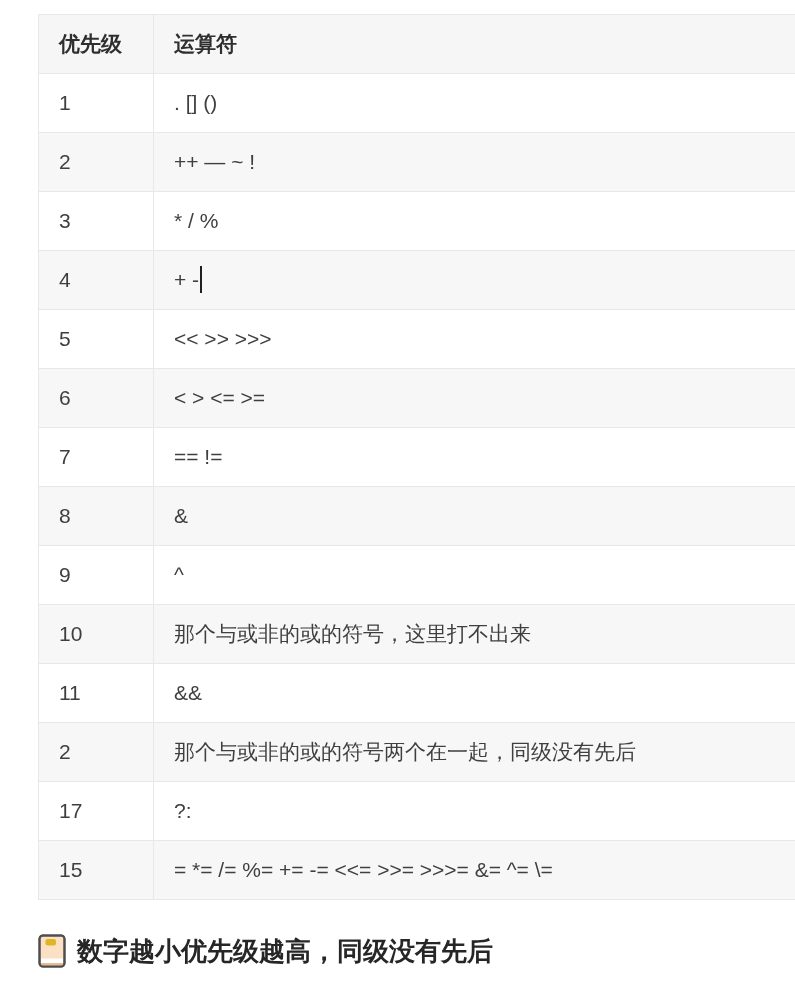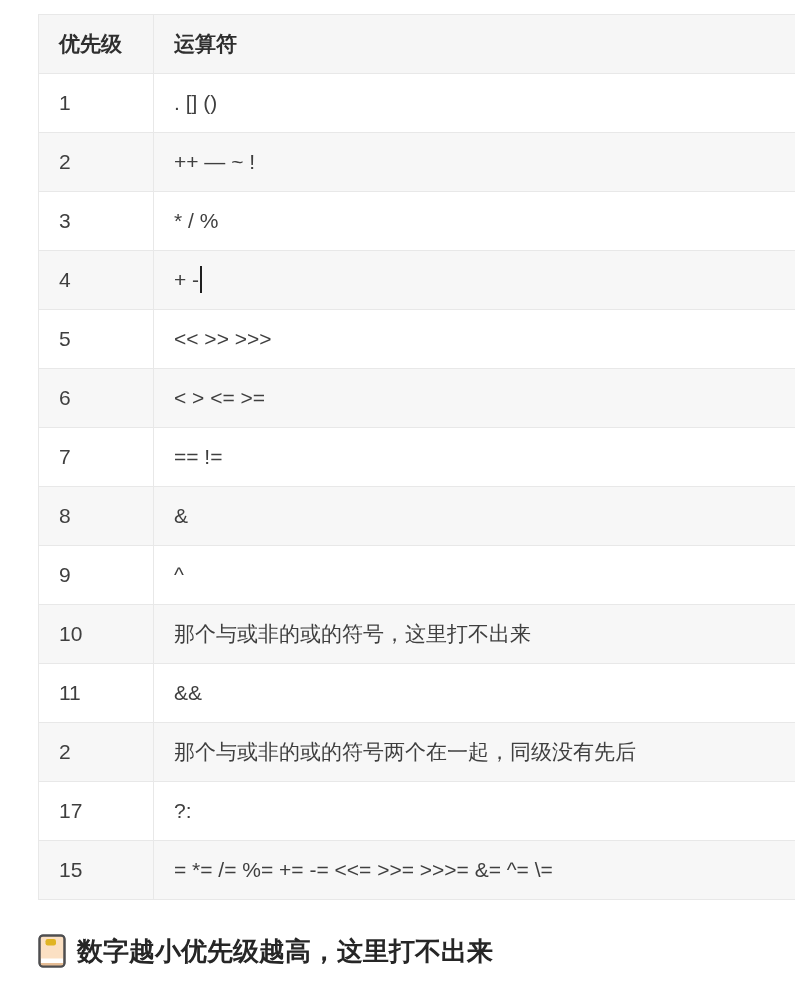--- a/index.html
+++ b/index.html
@@ -123,16 +123,16 @@
   </table>
 
   <p class="note">
     <svg class="emoji" viewBox="0 0 28 34" xmlns="http://www.w3.org/2000/svg" aria-hidden="true">
       <rect x="1.5" y="1.5" width="25" height="31" rx="3.5" fill="#fbe0c3" stroke="#4e4e50" stroke-width="2"></rect>
       <rect x="3" y="24.5" width="22" height="4.5" fill="#ffffff"></rect>
       <path d="M3 29 h22 v2.5 q0,1 -1,1 h-20 q-1,0 -1,-1 Z" fill="#e6bd95"></path>
       <rect x="7.5" y="5" width="10.5" height="6.5" rx="2.2" fill="#e0b424"></rect>
       <rect x="1.5" y="1.5" width="25" height="31" rx="3.5" fill="none" stroke="#4e4e50" stroke-width="2"></rect>
     </svg>
-    <span>数字越小优先级越高，这里打不出来</span>
+    <span>数字越小优先级越高，同级没有先后</span>
   </p>
 
 </div>
 
 </body></html>

